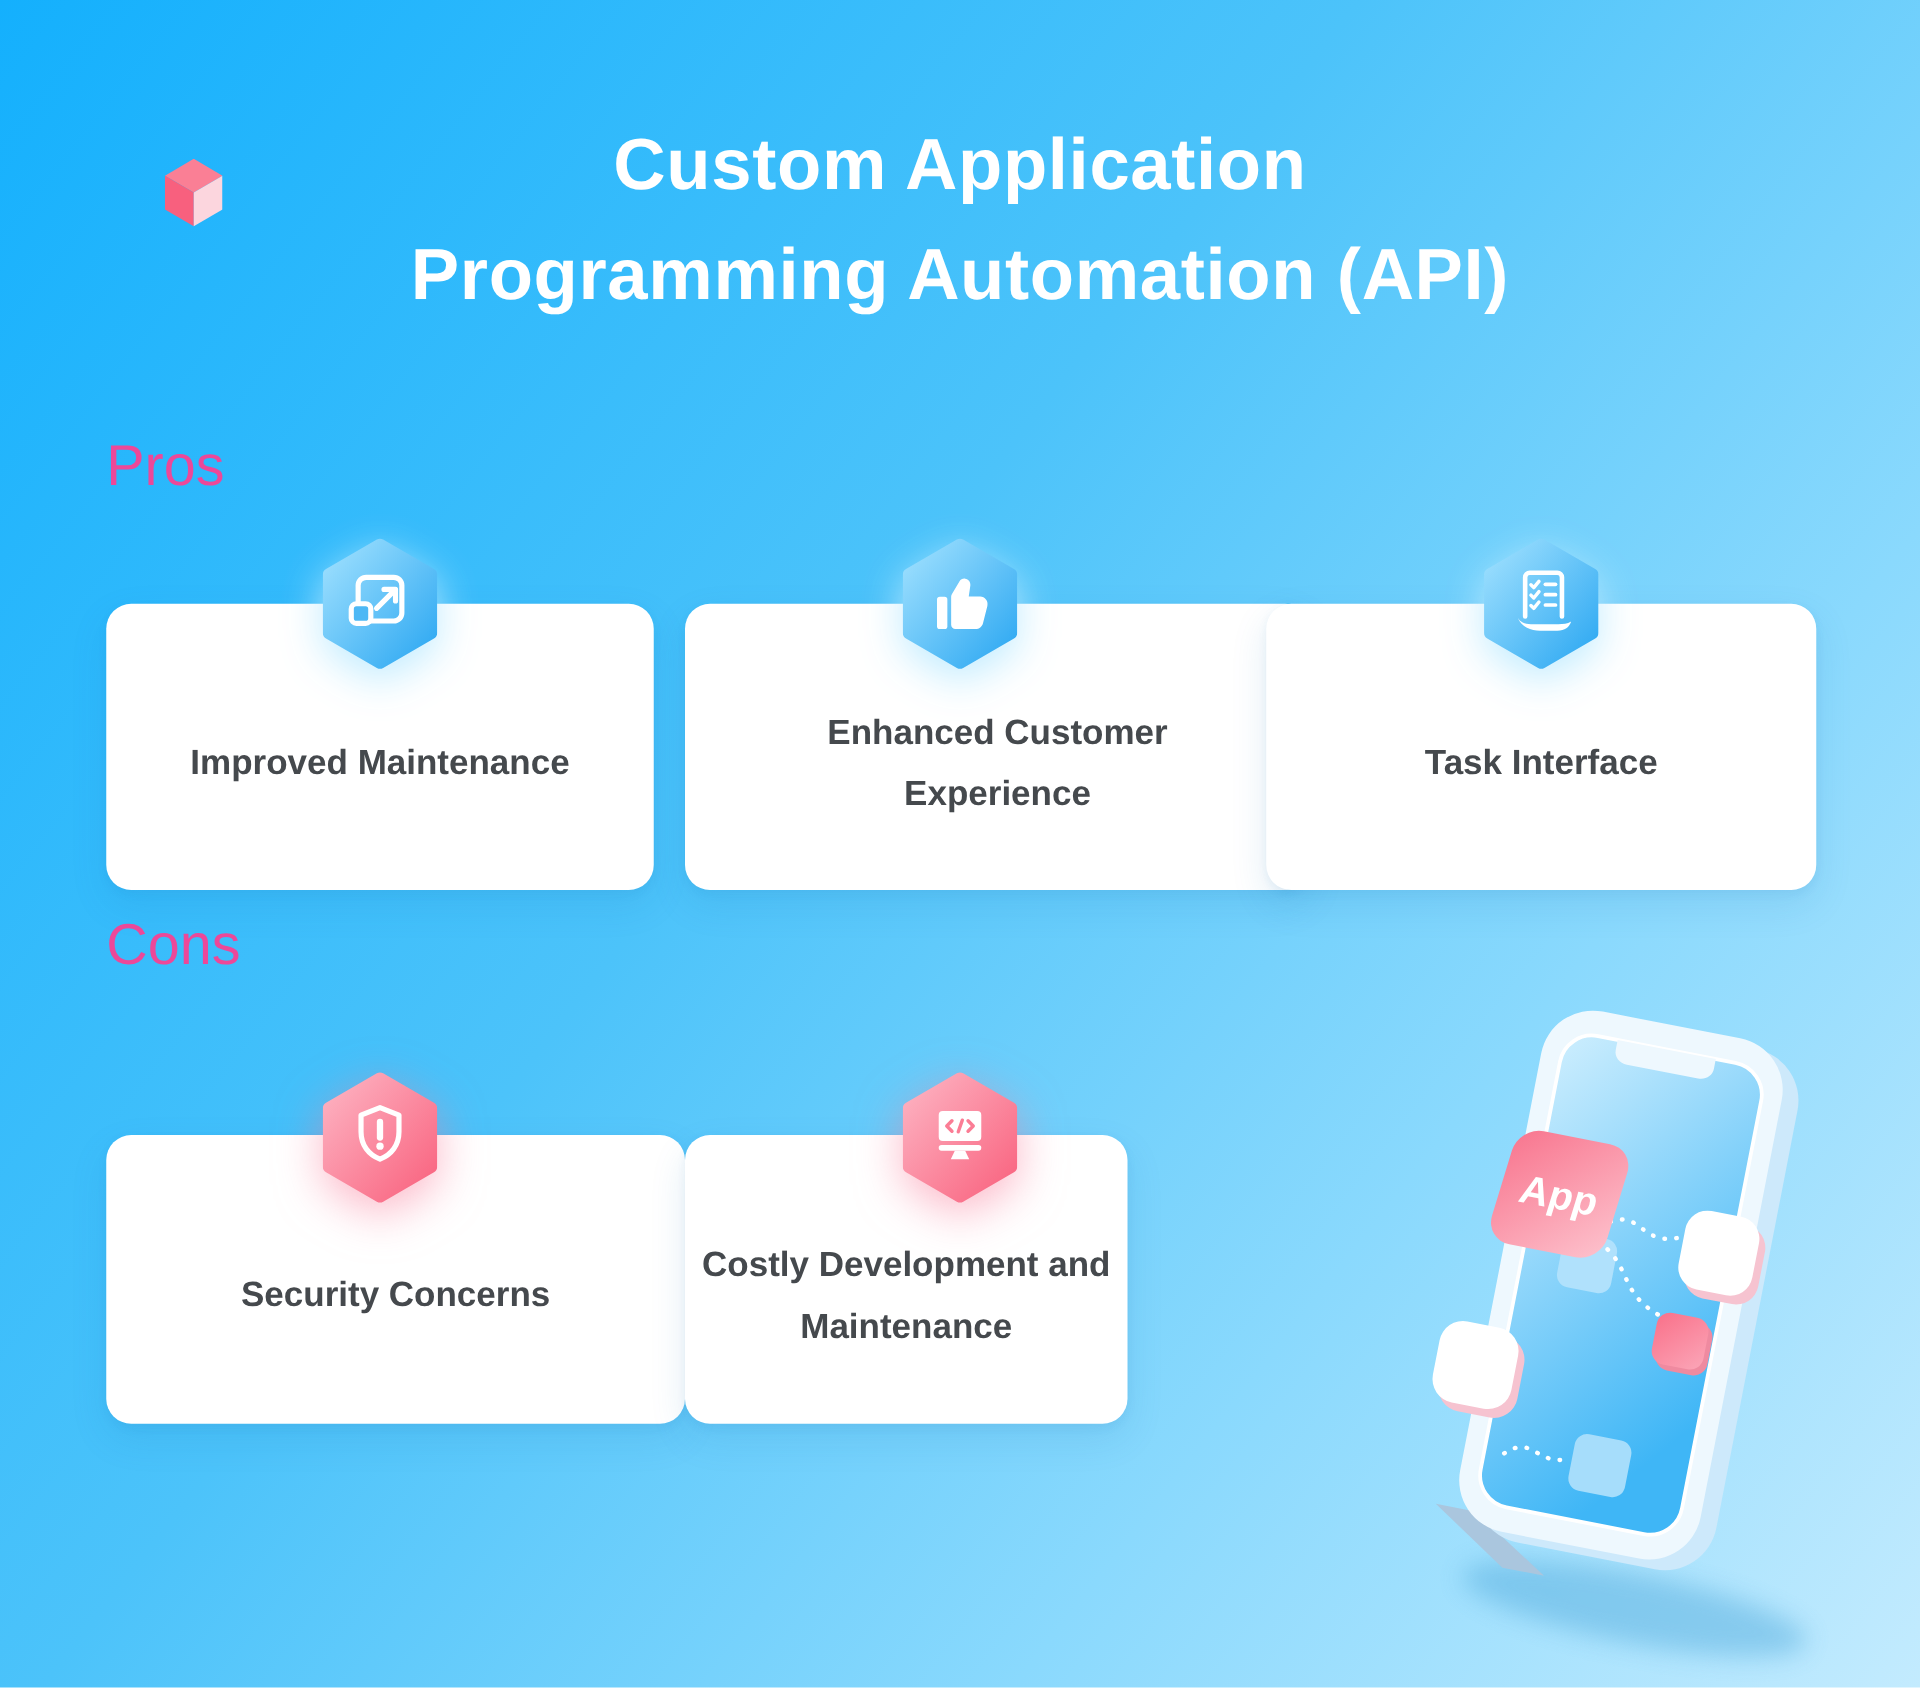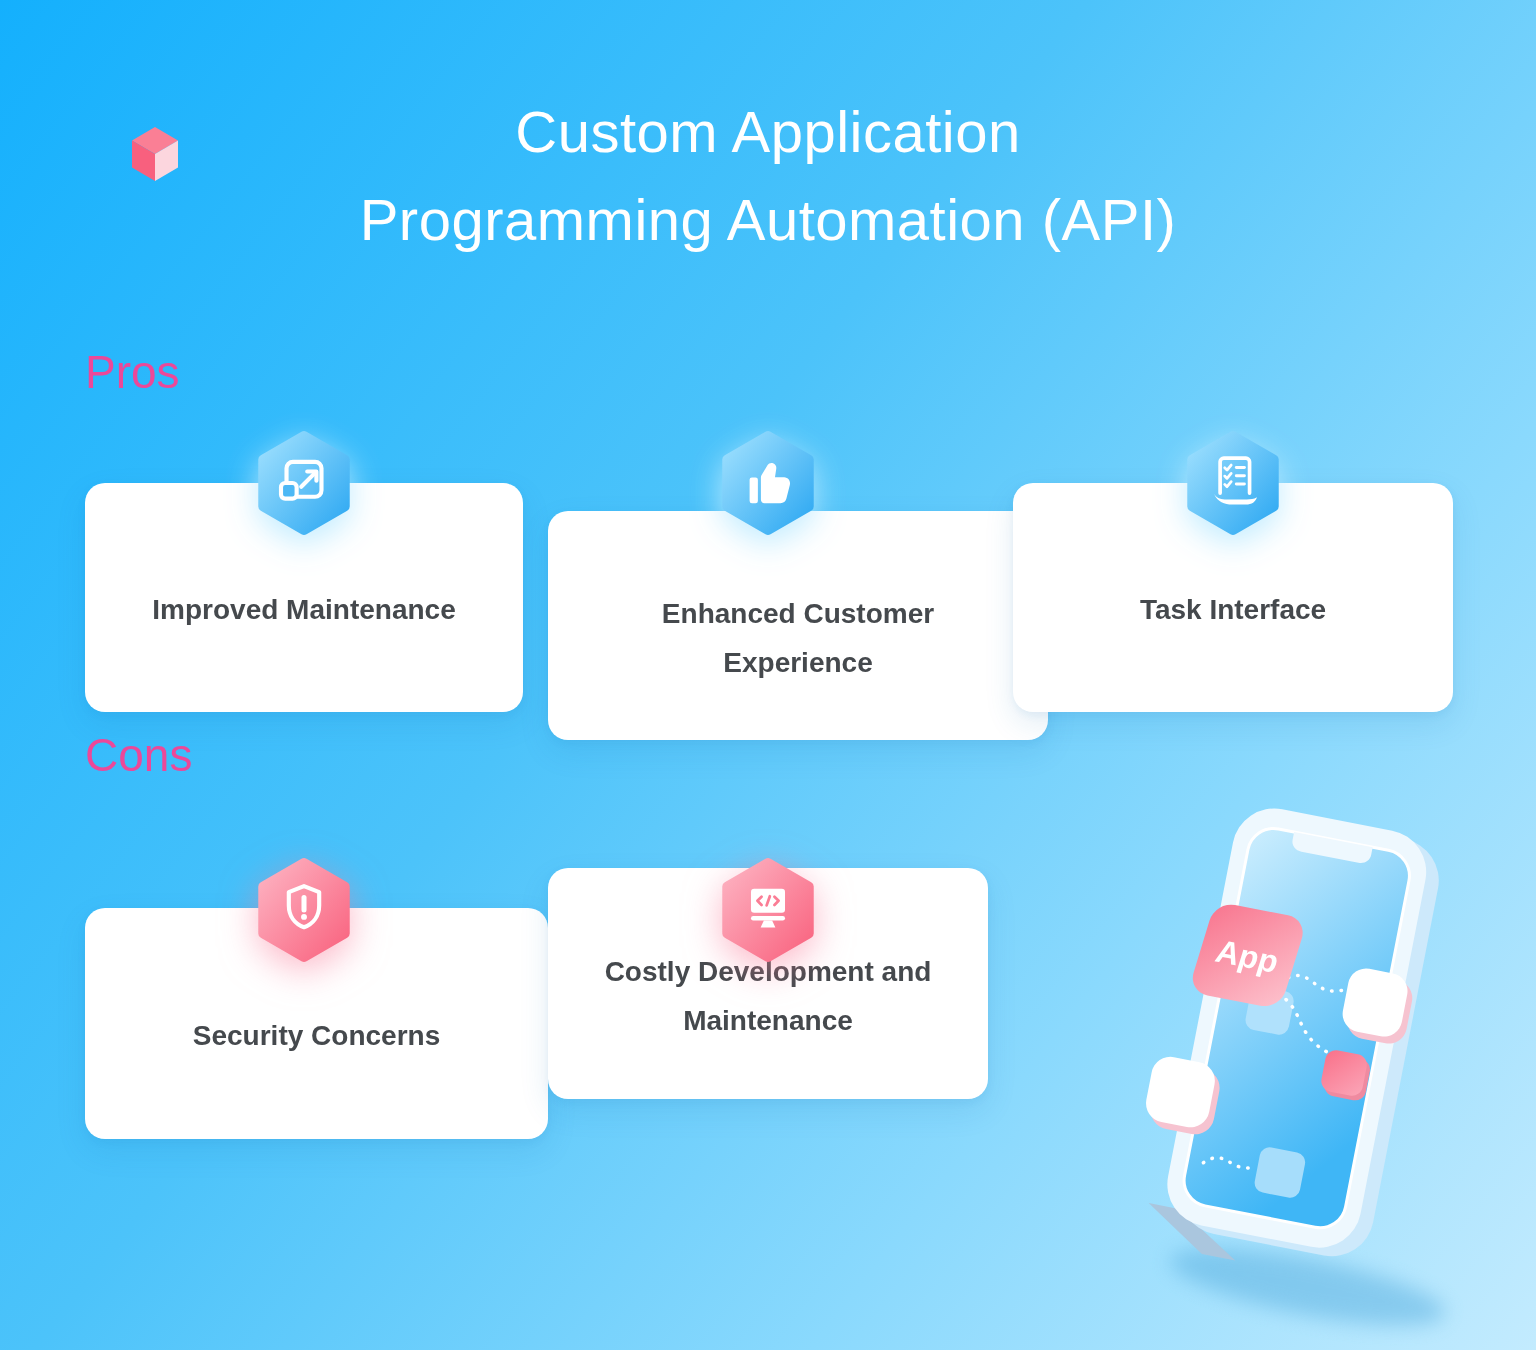--- a/index.html
+++ b/index.html
@@ -7,44 +7,44 @@
     width:1536px;height:1350px;overflow:hidden;
     font-family:"Liberation Sans", sans-serif;
     background:linear-gradient(128deg,#14b0fd 0%,#4cc3fa 42%,#8ad9fd 72%,#c3ebfe 100%);
     position:relative;
   }
   .canvas{position:absolute;inset:0;}
   
   .logo{position:absolute;left:132px;top:127px;width:46px;height:55px;}
   .title{
     position:absolute;left:0;top:88px;width:1536px;
-    text-align:center;color:#ffffff;font-weight:400;font-size:58px;line-height:88px;
+    text-align:center;color:#ffffff;font-weight:700;font-size:58px;line-height:88px;
     letter-spacing:0.5px;
   }
   
   .section-heading{
     position:absolute;left:85px;color:#ec4899;font-size:46px;font-weight:400;line-height:1.1;
   }
   .heading-pros{top:347px;}
   .heading-cons{top:730px;}
   
   .card{
     position:absolute;background:#ffffff;border-radius:20px;
     box-shadow:0 12px 30px rgba(25,115,185,.12), 0 3px 8px rgba(25,115,185,.07);
     display:flex;align-items:center;justify-content:center;text-align:center;
   }
   .card-label{
     color:#45494d;font-size:28px;font-weight:700;line-height:1.72;
     padding-top:26px;
   }
   .c1{left:85px;top:483px;width:438px;height:229px;}
-  .c2{left:548px;top:511px;width:500px;height:229px;}
+  .c2{left:548px;top:483px;width:500px;height:229px;}
   .c3{left:1013px;top:483px;width:440px;height:229px;}
   .c4{left:85px;top:908px;width:463px;height:231px;}
-  .c5{left:548px;top:868px;width:440px;height:231px;}
+  .c5{left:548px;top:908px;width:354px;height:231px;}
   .c2 .card-label{max-width:330px;}
   .c5 .card-label{max-width:350px;}
   
   .hex{position:absolute;width:92px;height:106px;z-index:3;}
   .hex.blue{filter:drop-shadow(0 10px 16px rgba(190,235,255,.95));}
   .hex.pink{filter:drop-shadow(0 10px 18px rgba(250,125,155,.55));}
   .h1{left:258px;top:430px;}
   .h2{left:722px;top:430px;}
   .h3{left:1187px;top:430px;}
   .h4{left:258px;top:857px;}

